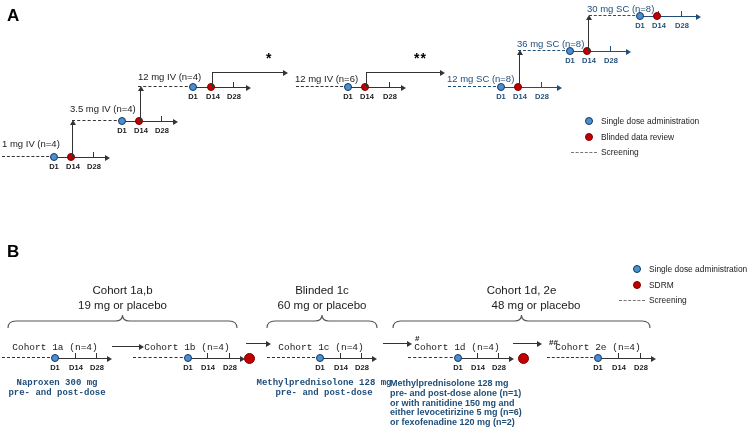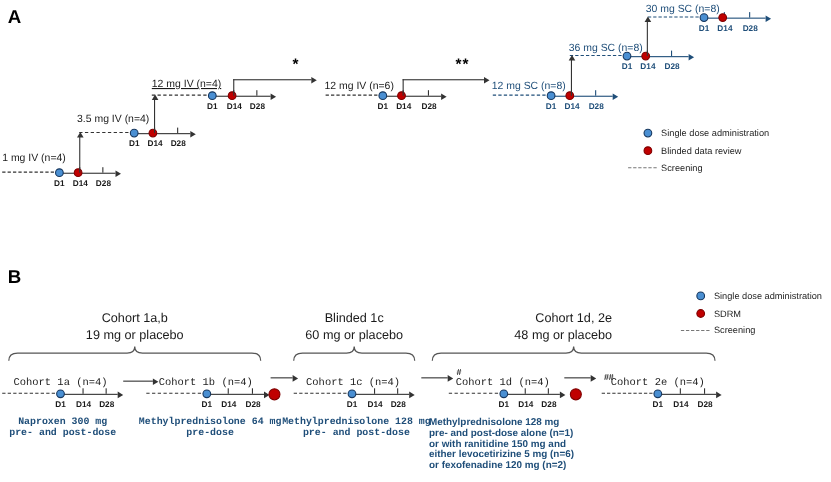--- a/index.html
+++ b/index.html
@@ -57,21 +57,21 @@
     <div class="dashline" style="left: 72px; top: 120px; width: 50px; border-top-color: rgb(51, 51, 51);"></div>
     <div class="solidline" style="left: 122px; top: 121px; width: 51px; background: rgb(51, 51, 51);"></div>
     <div class="ah-r" style="left: 173px; top: 119px; border-left-color: rgb(51, 51, 51);"></div>
     <div class="tick" style="left: 140px; top: 116px; background: rgb(51, 51, 51);"></div>
     <div class="tick" style="left: 161px; top: 116px; background: rgb(51, 51, 51);"></div>
     <div class="marker blue-m" style="left: 118px; top: 117px;"></div>
     <div class="marker red-m" style="left: 135px; top: 117px;"></div>
     <div class="dlab" style="left: 122px; top: 126px; color: rgb(26, 26, 26);">D1</div>
     <div class="dlab" style="left: 141px; top: 126px; color: rgb(26, 26, 26);">D14</div>
     <div class="dlab" style="left: 162px; top: 126px; color: rgb(26, 26, 26);">D28</div>
-    <div class="tl-label" style="left: 138px; top: 71px; color: rgb(26, 26, 26); text-decoration: underline;">12 mg IV (n=4)</div>
+    <div class="tl-label" style="left: 138px; top: 71px; color: rgb(26, 26, 26);">12 mg IV (n=4)</div>
     <div class="dashline" style="left: 138px; top: 86px; width: 55px; border-top-color: rgb(51, 51, 51);"></div>
     <div class="solidline" style="left: 193px; top: 87px; width: 53px; background: rgb(51, 51, 51);"></div>
     <div class="ah-r" style="left: 246px; top: 85px; border-left-color: rgb(51, 51, 51);"></div>
     <div class="tick" style="left: 212px; top: 82px; background: rgb(51, 51, 51);"></div>
     <div class="tick" style="left: 233px; top: 82px; background: rgb(51, 51, 51);"></div>
     <div class="marker blue-m" style="left: 189px; top: 83px;"></div>
     <div class="marker red-m" style="left: 207px; top: 83px;"></div>
     <div class="dlab" style="left: 193px; top: 92px; color: rgb(26, 26, 26);">D1</div>
     <div class="dlab" style="left: 213px; top: 92px; color: rgb(26, 26, 26);">D14</div>
     <div class="dlab" style="left: 234px; top: 92px; color: rgb(26, 26, 26);">D28</div>
@@ -152,24 +152,20 @@
     <div class="tl-label ctr" style="left: 187px; top: 342px; color: rgb(26, 26, 26);">Cohort 1b (n=4)</div>
     <div class="dashline" style="left: 133px; top: 357px; width: 55px; border-top-color: rgb(51, 51, 51);"></div>
     <div class="solidline" style="left: 188px; top: 358px; width: 52px; background: rgb(51, 51, 51);"></div>
     <div class="ah-r" style="left: 240px; top: 356px; border-left-color: rgb(51, 51, 51);"></div>
     <div class="tick" style="left: 207px; top: 353px; background: rgb(51, 51, 51);"></div>
     <div class="tick" style="left: 229px; top: 353px; background: rgb(51, 51, 51);"></div>
     <div class="marker blue-m" style="left: 184px; top: 354px;"></div>
     <div class="dlab" style="left: 188px; top: 363px; color: rgb(26, 26, 26);">D1</div>
     <div class="dlab" style="left: 208px; top: 363px; color: rgb(26, 26, 26);">D14</div>
     <div class="dlab" style="left: 230px; top: 363px; color: rgb(26, 26, 26);">D28</div>
-    <div class="desc ctr" style="left: 191px; top: 379px;">
-      <div>Methylprednisolone 64 mg</div>
-      <div>pre-dose</div>
-    </div>
     <div class="tl-label ctr" style="left: 321px; top: 342px; color: rgb(26, 26, 26);">Cohort 1c (n=4)</div>
     <div class="dashline" style="left: 267px; top: 357px; width: 53px; border-top-color: rgb(51, 51, 51);"></div>
     <div class="solidline" style="left: 320px; top: 358px; width: 52px; background: rgb(51, 51, 51);"></div>
     <div class="ah-r" style="left: 372px; top: 356px; border-left-color: rgb(51, 51, 51);"></div>
     <div class="tick" style="left: 340px; top: 353px; background: rgb(51, 51, 51);"></div>
     <div class="tick" style="left: 361px; top: 353px; background: rgb(51, 51, 51);"></div>
     <div class="marker blue-m" style="left: 316px; top: 354px;"></div>
     <div class="dlab" style="left: 320px; top: 363px; color: rgb(26, 26, 26);">D1</div>
     <div class="dlab" style="left: 341px; top: 363px; color: rgb(26, 26, 26);">D14</div>
     <div class="dlab" style="left: 362px; top: 363px; color: rgb(26, 26, 26);">D28</div>
@@ -214,21 +210,21 @@
     <div class="ah-r" style="left: 407px; top: 341px;"></div>
     <div class="solidline" style="left: 513px; top: 343px; width: 24px;"></div>
     <div class="ah-r" style="left: 537px; top: 341px;"></div>
     <div class="marker sdrm-m" style="left: 244px; top: 353px;"></div>
     <div class="marker sdrm-m" style="left: 518px; top: 353px;"></div>
     <div class="hdr" style="left: 122.5px; top: 284px;">Cohort 1a,b</div>
     <div class="hdr" style="left: 122.5px; top: 299px;">19 mg or placebo</div>
     <div class="hdr" style="left: 322px; top: 284px;">Blinded 1c</div>
     <div class="hdr" style="left: 322px; top: 299px;">60 mg or placebo</div>
     <div class="hdr" style="left: 521.5px; top: 284px;">Cohort 1d, 2e</div>
-    <div class="hdr" style="left: 512px; top: 299px;">48 mg or placebo</div>
+    <div class="hdr" style="left: 536px; top: 299px;">48 mg or placebo</div>
     <div class="marker blue-m" style="left: 585px; top: 117px;"></div>
     <div class="leg-txt" style="left: 601px; top: 116px;">Single dose administration</div>
     <div class="marker red-m" style="left: 585px; top: 133px;"></div>
     <div class="leg-txt" style="left: 601px; top: 132px;">Blinded data review</div>
     <div class="leg-dash" style="left: 571px; top: 152px; width: 26px;"></div>
     <div class="leg-txt" style="left: 601px; top: 147px;">Screening</div>
     <div class="marker blue-m" style="left: 633px; top: 265px;"></div>
     <div class="leg-txt" style="left: 649px; top: 264px;">Single dose administration</div>
     <div class="marker red-m" style="left: 633px; top: 281px;"></div>
     <div class="leg-txt" style="left: 649px; top: 280px;">SDRM</div>

